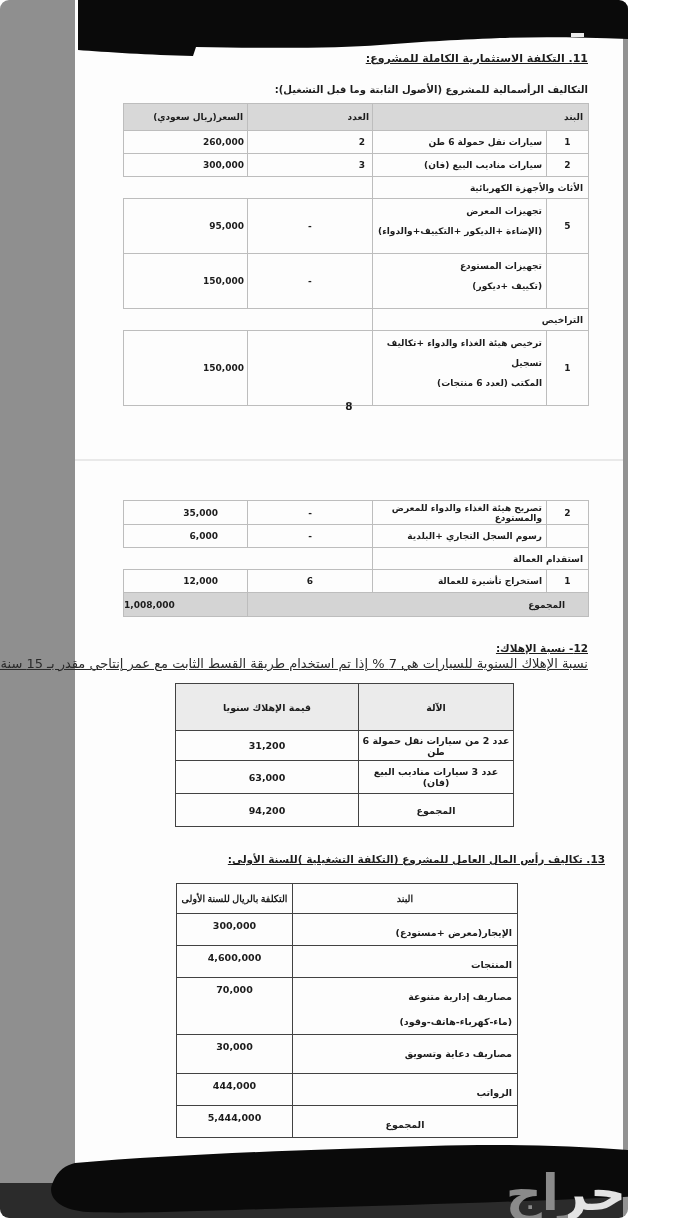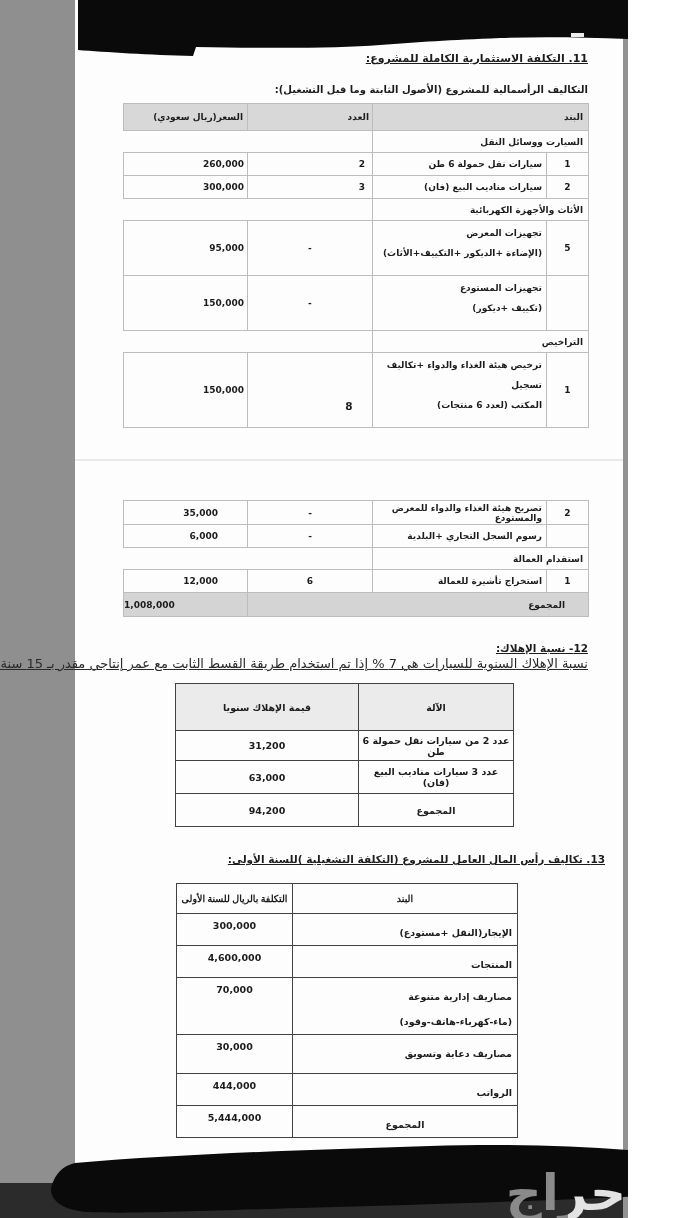--- a/index.html
+++ b/index.html
@@ -1,17 +1,17 @@
 <!DOCTYPE html>
 <html lang="ar"><head>
 <meta charset="utf-8">
 <style>
   html,body{margin:0;padding:0;background:#ffffff;}
   .screen{position:relative;width:628px;height:1218px;overflow:hidden;
-          font-family:"DejaVu Sans",sans-serif;background:#ffffff;}
+          font-family:"DejaVu Sans",sans-serif;background:#ffffff;border-radius:9px;}
   
   .strip-left{position:absolute;left:0;top:0;width:75px;height:1185px;background:#8f8f8f;}
   .strip-right{position:absolute;left:623px;top:0;width:77px;height:1218px;background:#929292;}
   .footer-bar{position:absolute;left:0;top:1183px;width:623px;height:35px;background:#2b2b2b;}
   
   .page{position:absolute;left:75px;top:0;width:548px;height:1183px;background:#fdfdfd;
         direction:rtl;color:#1c1c1c;}
   .abs{position:absolute;}
   .title{font-weight:bold;text-decoration:underline;white-space:nowrap;}
   .t11{top:52px;right:35px;font-size:11px;}
@@ -81,45 +81,40 @@
           <col style="width:124px">
         </colgroup>
       <thead>
         <tr>
           <td class="h-item" colspan="2">البند</td>
           <td class="h-qty">العدد</td>
           <td class="h-price">السعر(ريال سعودي)</td>
         </tr>
       </thead>
       <tbody>
-          <tr style="height:22px">
-            <td class="sec" colspan="2">السيارت ووسائل النقل</td>
-            <td class="nb"></td>
-            <td class="nb"></td>
-          </tr>
           <tr style="height:23px">
             <td class="num">1</td>
             <td class="item">سيارات نقل حمولة 6 طن</td>
             <td class="qty r">2</td>
             <td class="price">260,000</td>
           </tr>
           <tr style="height:23px">
             <td class="num">2</td>
             <td class="item">سيارات مناديب البيع (فان)</td>
             <td class="qty r">3</td>
             <td class="price">300,000</td>
           </tr>
           <tr style="height:22px">
             <td class="sec" colspan="2">الأثاث والأجهزة الكهربائية</td>
             <td class="nb"></td>
             <td class="nb"></td>
           </tr>
           <tr style="height:47px">
             <td class="num">5</td>
-            <td class="item two">تجهيزات المعرض<div>(الإضاءة +الديكور +التكييف+الأثاث)</div></td>
+            <td class="item two">تجهيزات المعرض<div>(الإضاءة +الديكور +التكييف+والدواء)</div></td>
             <td class="qty c">-</td>
             <td class="price">95,000</td>
           </tr>
           <tr style="height:47px">
             <td class="num"></td>
             <td class="item two">تجهيزات المستودع<div>(تكييف +ديكور)</div></td>
             <td class="qty c">-</td>
             <td class="price">150,000</td>
           </tr>
           <tr style="height:22px">
@@ -215,21 +210,21 @@
           <col style="width:116px">
         </colgroup>
       <thead>
         <tr>
           <td>البند</td>
           <td>التكلفة بالريال للسنة الأولى</td>
         </tr>
       </thead>
       <tbody>
           <tr style="height:26px">
-            <td class="itm">الإيجار(النقل +مستودع)</td>
+            <td class="itm">الإيجار(معرض +مستودع)</td>
             <td class="val">300,000</td>
           </tr>
           <tr style="height:25px">
             <td class="itm">المنتجات</td>
             <td class="val">4,600,000</td>
           </tr>
           <tr style="height:45px">
             <td class="itm">مصاريف إدارية متنوعة<div>(ماء-كهرباء-هاتف-وقود)</div></td>
             <td class="val">70,000</td>
           </tr>

